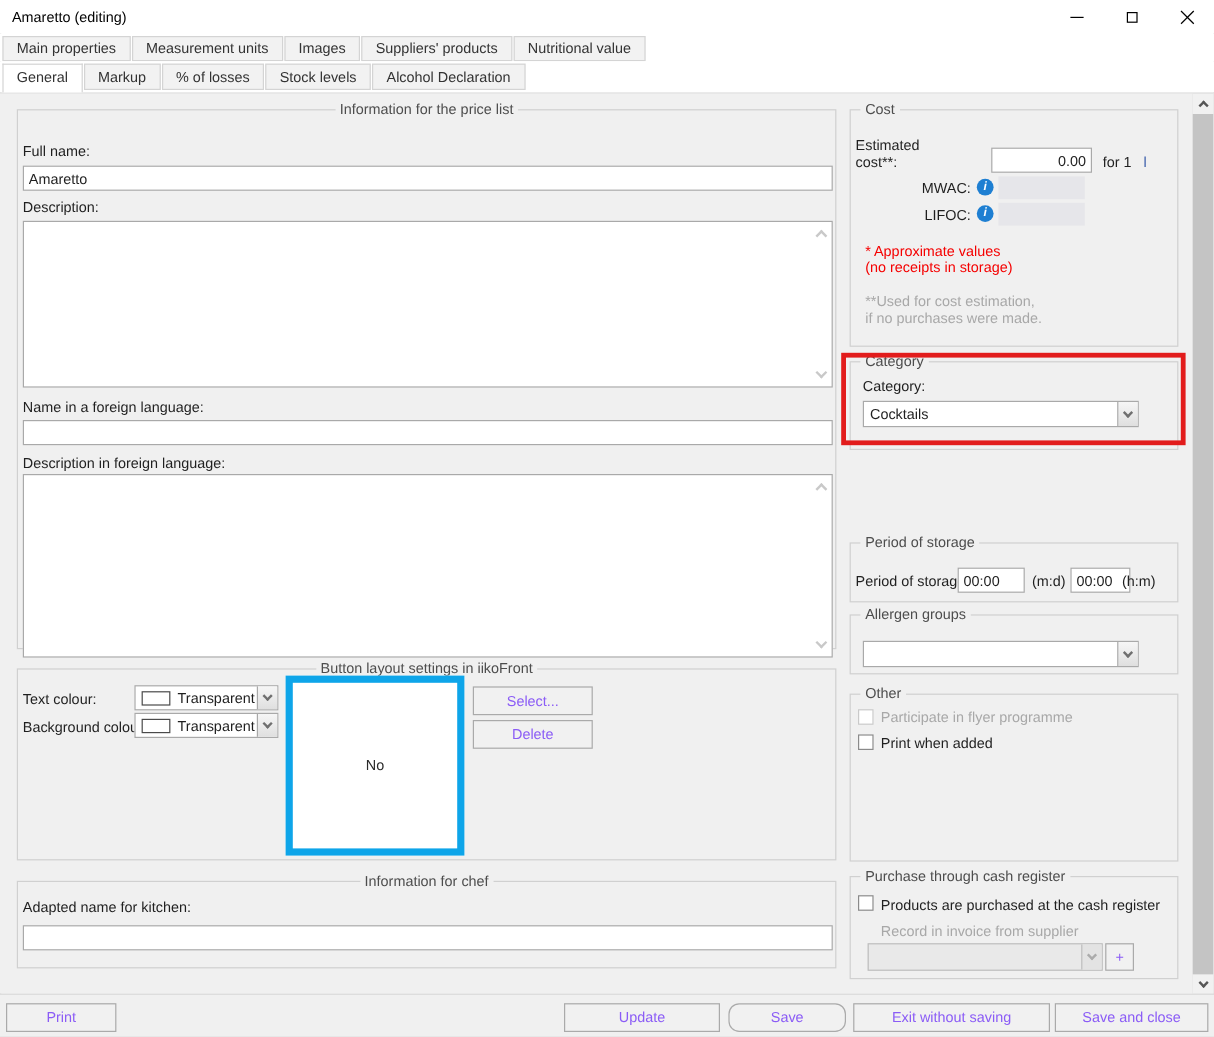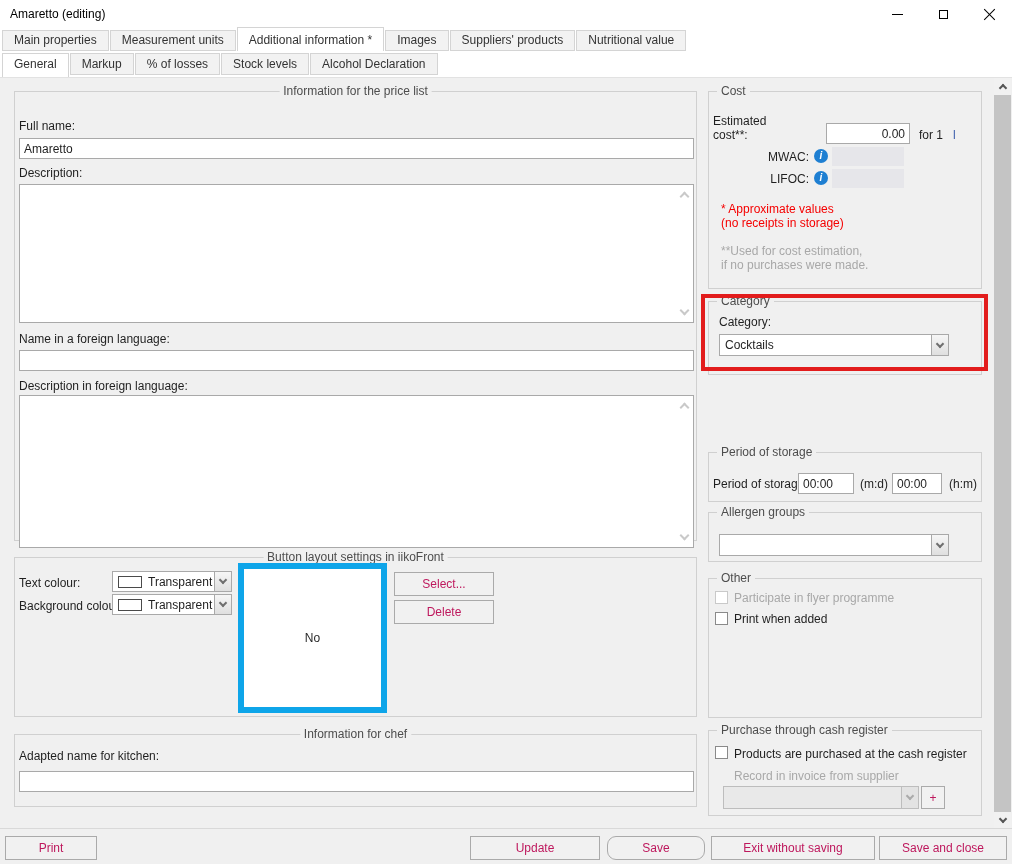--- a/index.html
+++ b/index.html
@@ -50,21 +50,21 @@
   .combo { position:absolute; background:#fff; border:1px solid #a9a9a9; }
   .combo .ctext { position:absolute; left:5px; top:50%; transform:translateY(-50%); white-space:nowrap; color:#1f1f1f; }
   .combo .cbtn { position:absolute; right:0; top:0; bottom:0; width:17px; background:linear-gradient(#f6f6f6,#dfdfdf); border-left:1px solid #a9a9a9; display:flex; align-items:center; justify-content:center; }
   .combo.dis { background:#e9e9e9; border-color:#bdbdbd; }
   .combo.dis .cbtn { background:#e3e3e3; border-left-color:#bdbdbd; }
   .chev { width:6px; height:6px; border-right:2px solid #6f6f6f; border-bottom:2px solid #6f6f6f; transform:rotate(45deg); margin-top:-3px; }
   .combo.dis .chev { border-color:#ababab; }
   .swatch { position:absolute; left:5px; top:50%; transform:translateY(-50%); width:24px; height:12px; background:#fff; border:1px solid #4a4a4a; }
   .combo .ctext.with-swatch { left:35px; }
 
-  .btn { position:absolute; background:#f1f1f1; border:1px solid #aaaaaa; display:flex; align-items:center; justify-content:center; color:#be185d; }
+  .btn { position:absolute; background:#f1f1f1; border:1px solid #aaaaaa; display:flex; align-items:center; justify-content:center; color:#8b5cf6; }
 
   .cb { position:absolute; width:13px; height:13px; background:#fff; border:1px solid #8a8a8a; }
   .cb.dis { border-color:#c9c9c9; }
 
   .info-icon { position:absolute; width:14px; height:14px; border-radius:50%; background:#1e7fd2; color:#fff; font-size:10px; font-weight:bold; font-style:italic; display:flex; align-items:center; justify-content:center; line-height:14px; }
 
   .preview-box { position:absolute; background:#fff; border:6px solid #0ea5e9; display:flex; align-items:center; justify-content:center; color:#2a2a2a; }
 
   .unit { color:#3a5dab; }
 
@@ -97,21 +97,20 @@
         <span class="glyph-max"></span>
       </span>
     <span class="winbtn wb-close">
         <span class="glyph-close"></span>
       </span>
   </div>
 
   <div class="tabs1">
     <div class="tab">Main properties</div>
     <div class="tab">Measurement units</div>
-    <div class="tab active">Additional information *</div>
     <div class="tab">Images</div>
     <div class="tab">Suppliers' products</div>
     <div class="tab">Nutritional value</div>
   </div>
 
   <div class="tabs2">
     <div class="tab active">General</div>
     <div class="tab">Markup</div>
     <div class="tab">% of losses</div>
     <div class="tab">Stock levels</div>
@@ -200,21 +199,21 @@
       </div>
     </div>
 
 
     <div class="group" style="left:708px; top:374px; width:274px; height:50px;">
       <span class="gtitle">Period of storage</span>
       <span class="lbl" style="left:4px; top:24px;">Period of storage</span>
       <input class="tb" style="left: 89px; top: 20px; width: 56px; height: 21px;" value="00:00">
       <span class="lbl" style="left:151px; top:24px;">(m:d)</span>
       <input class="tb" style="left: 183px; top: 20px; width: 50px; height: 21px;" value="00:00">
-      <span class="lbl" style="left:240px; top:24px;">(h:m)</span>
+      <span class="lbl" style="left:226px; top:24px;">(h:m)</span>
     </div>
 
     <div class="group" style="left:708px; top:434px; width:274px; height:50px;">
       <span class="gtitle">Allergen groups</span>
       <div class="combo" style="left:10px; top:21px; width:230px; height:22px;">
         <span class="ctext"></span>
         <span class="cbtn">
             <span class="chev"></span>
           </span>
       </div>

